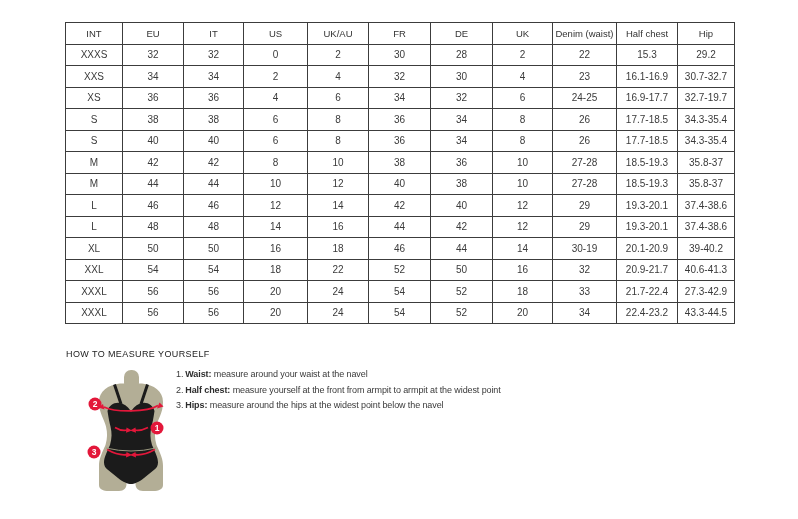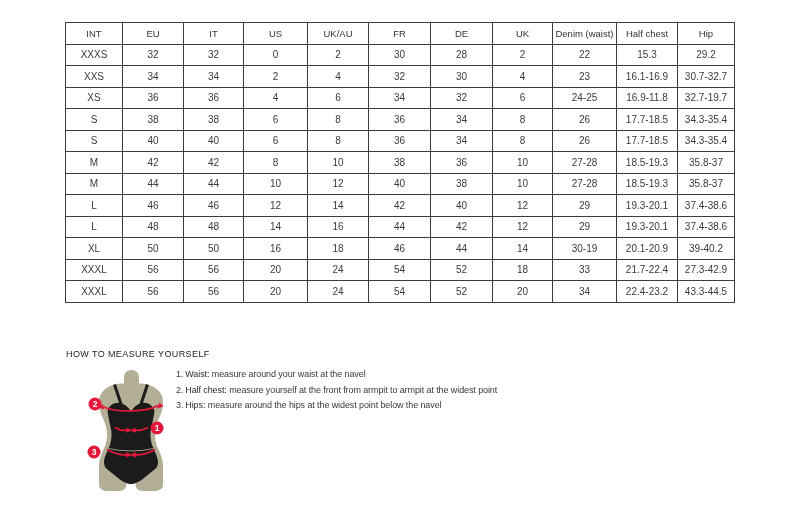--- a/index.html
+++ b/index.html
@@ -13,21 +13,21 @@
       font-size:10px;font-weight:400;color:#3a3a3a;text-align:center;
       white-space:nowrap;overflow:hidden;}
   .size-table th{font-size:9.5px;color:#333;}
 
   
   .measure-title{position:absolute;left:66px;top:349px;font-size:9px;font-weight:400;
       letter-spacing:.4px;color:#222;}
   .steps{position:absolute;left:176px;top:367px;font-size:9px;color:#3a3a3a;letter-spacing:-0.1px;}
   .step{height:15.6px;line-height:15.6px;white-space:nowrap;}
   .step .num{margin-right:2px;}
-  .step b{font-weight:400;color:#2d2d2d;}
+  .step b{font-weight:700;color:#2d2d2d;}
 
   .figure{position:absolute;left:78px;top:368px;width:112px;height:124px;}
   .figure svg{display:block;width:112px;height:124px;}
   .badge-num{font-family:"Liberation Sans",sans-serif;font-size:8.5px;font-weight:700;fill:#ffffff;}
 </style>
 </head>
 <body>
 
 <div class="page">
 
@@ -90,21 +90,21 @@
         <tr>
           <td>XS</td>
           <td>36</td>
           <td>36</td>
           <td>4</td>
           <td>6</td>
           <td>34</td>
           <td>32</td>
           <td>6</td>
           <td>24-25</td>
-          <td>16.9-11.8</td>
+          <td>16.9-17.7</td>
           <td>32.7-19.7</td>
         </tr>
         <tr>
           <td>S</td>
           <td>38</td>
           <td>38</td>
           <td>6</td>
           <td>8</td>
           <td>36</td>
           <td>34</td>
@@ -183,20 +183,33 @@
           <td>50</td>
           <td>50</td>
           <td>16</td>
           <td>18</td>
           <td>46</td>
           <td>44</td>
           <td>14</td>
           <td>30-19</td>
           <td>20.1-20.9</td>
           <td>39-40.2</td>
+        </tr>
+        <tr>
+          <td>XXL</td>
+          <td>54</td>
+          <td>54</td>
+          <td>18</td>
+          <td>22</td>
+          <td>52</td>
+          <td>50</td>
+          <td>16</td>
+          <td>32</td>
+          <td>20.9-21.7</td>
+          <td>40.6-41.3</td>
         </tr>
         <tr>
           <td>XXXL</td>
           <td>56</td>
           <td>56</td>
           <td>20</td>
           <td>24</td>
           <td>54</td>
           <td>52</td>
           <td>18</td>

